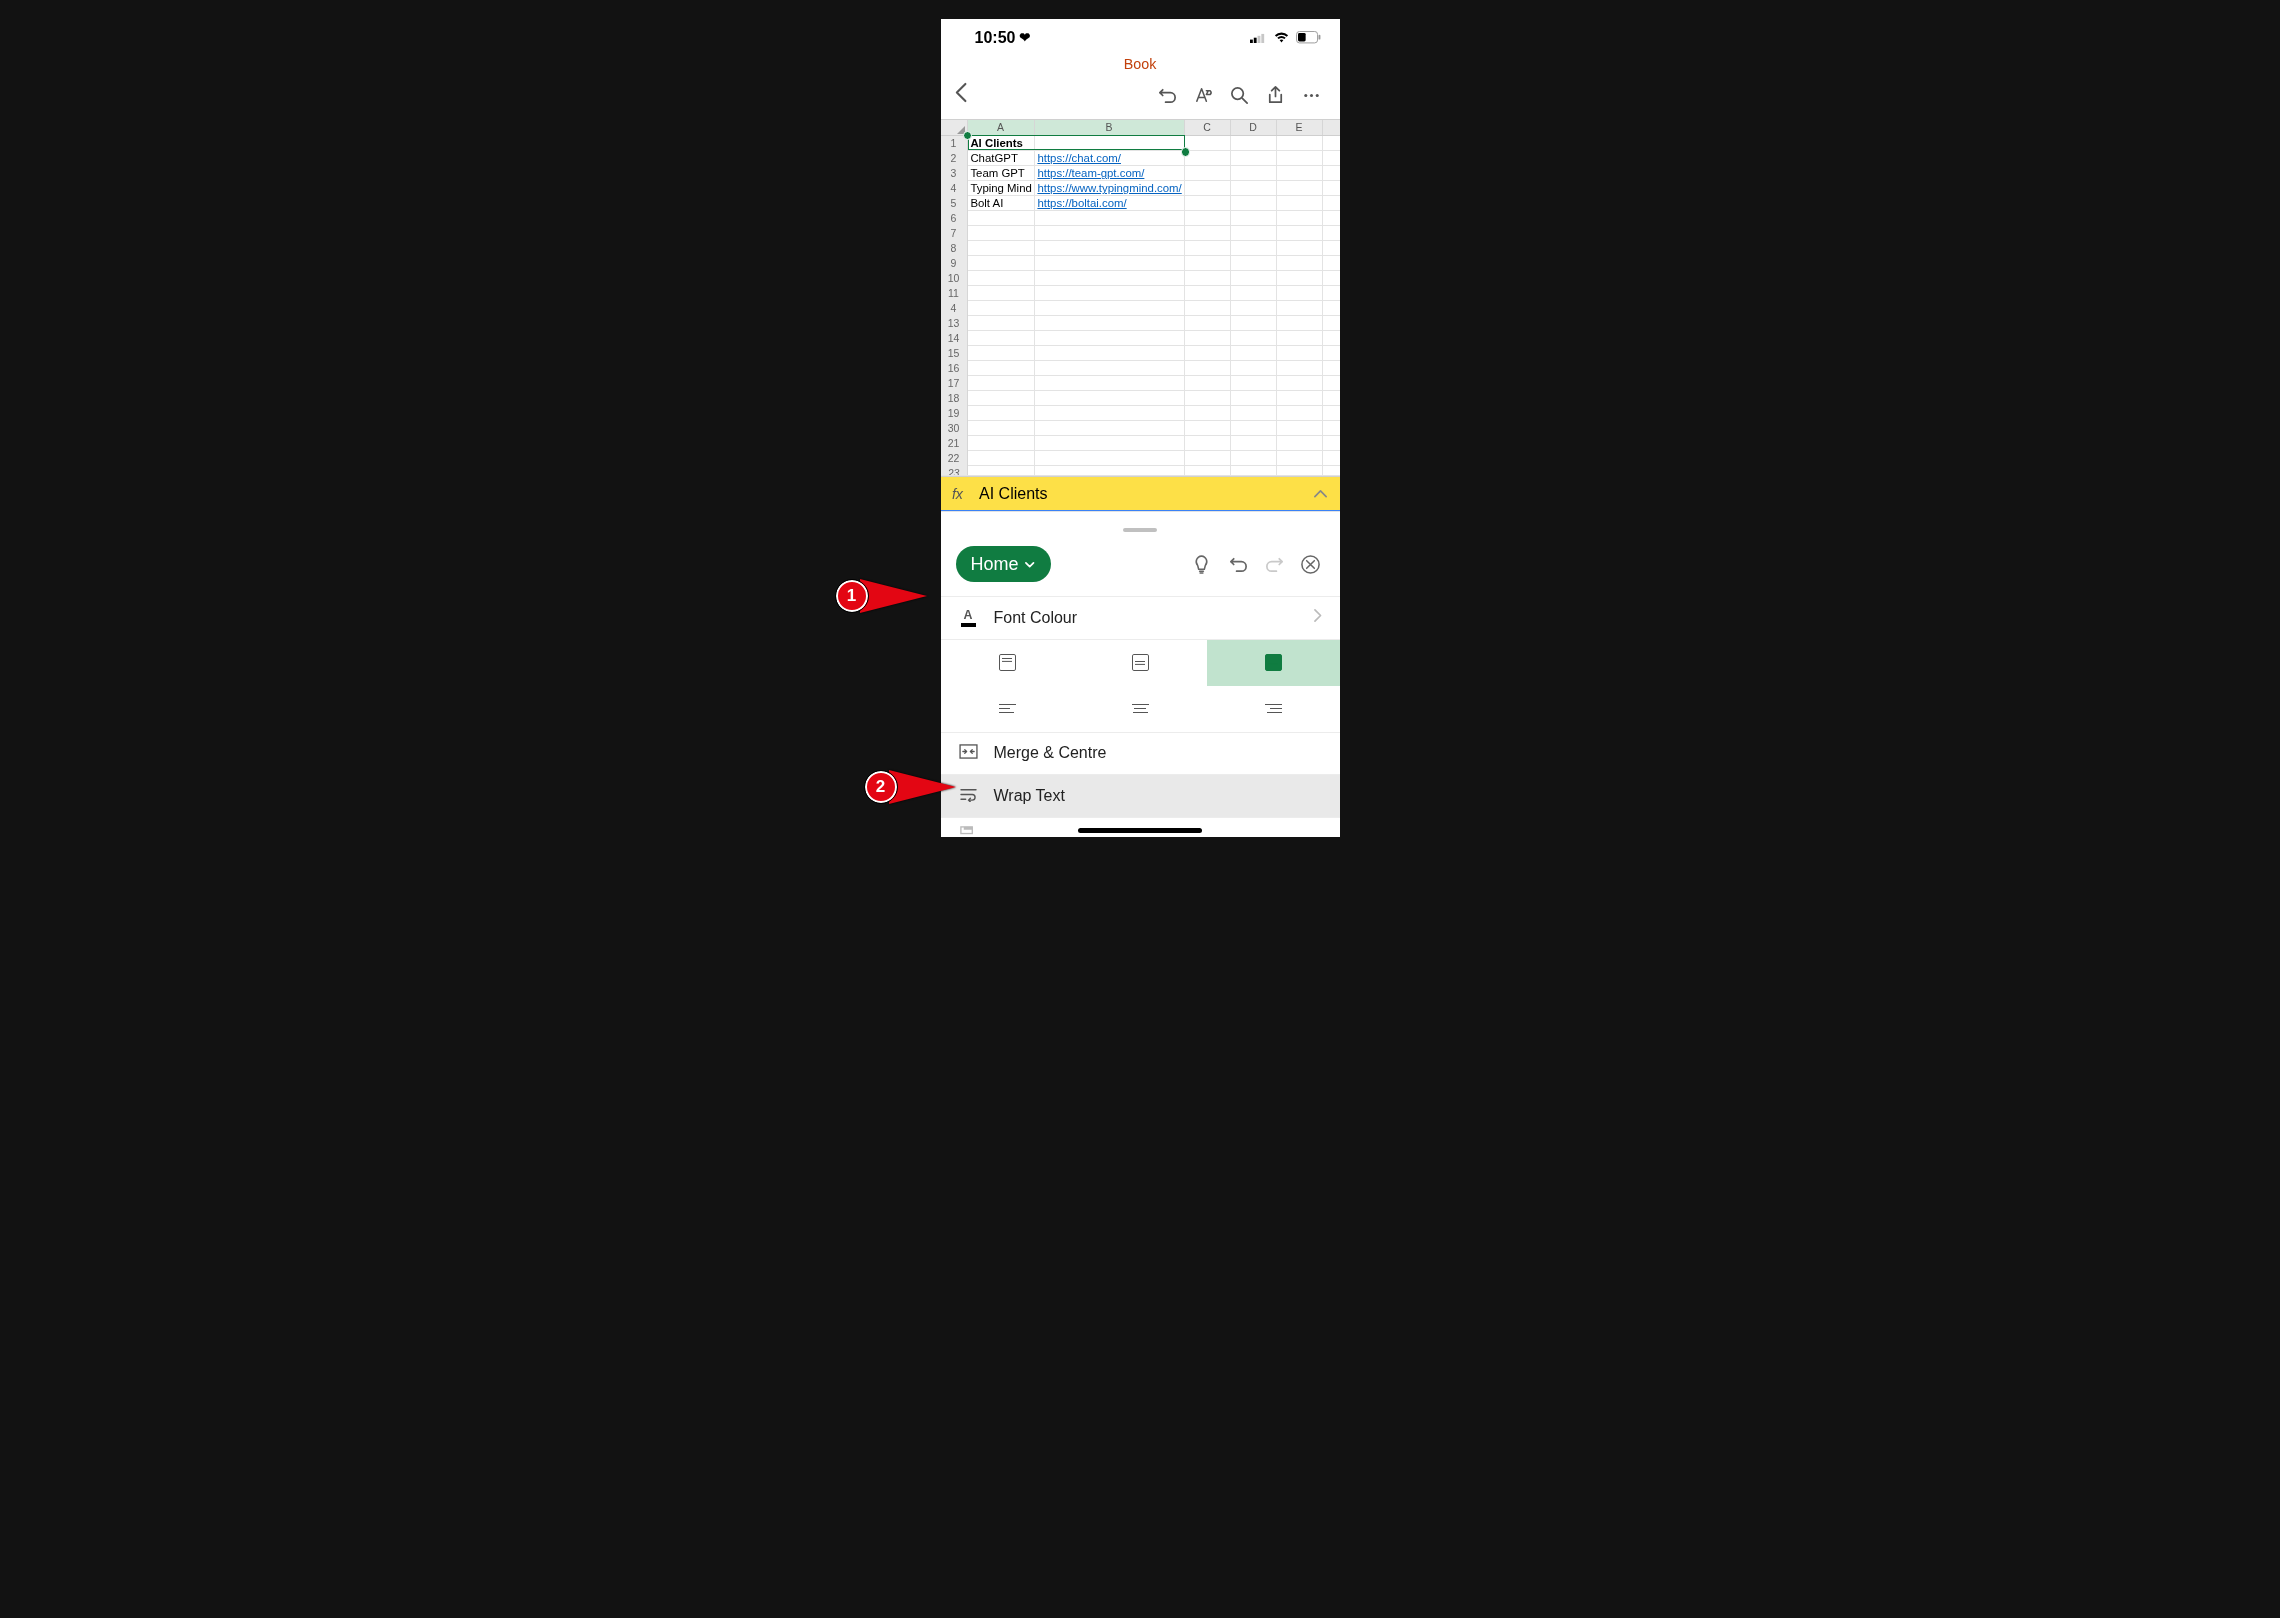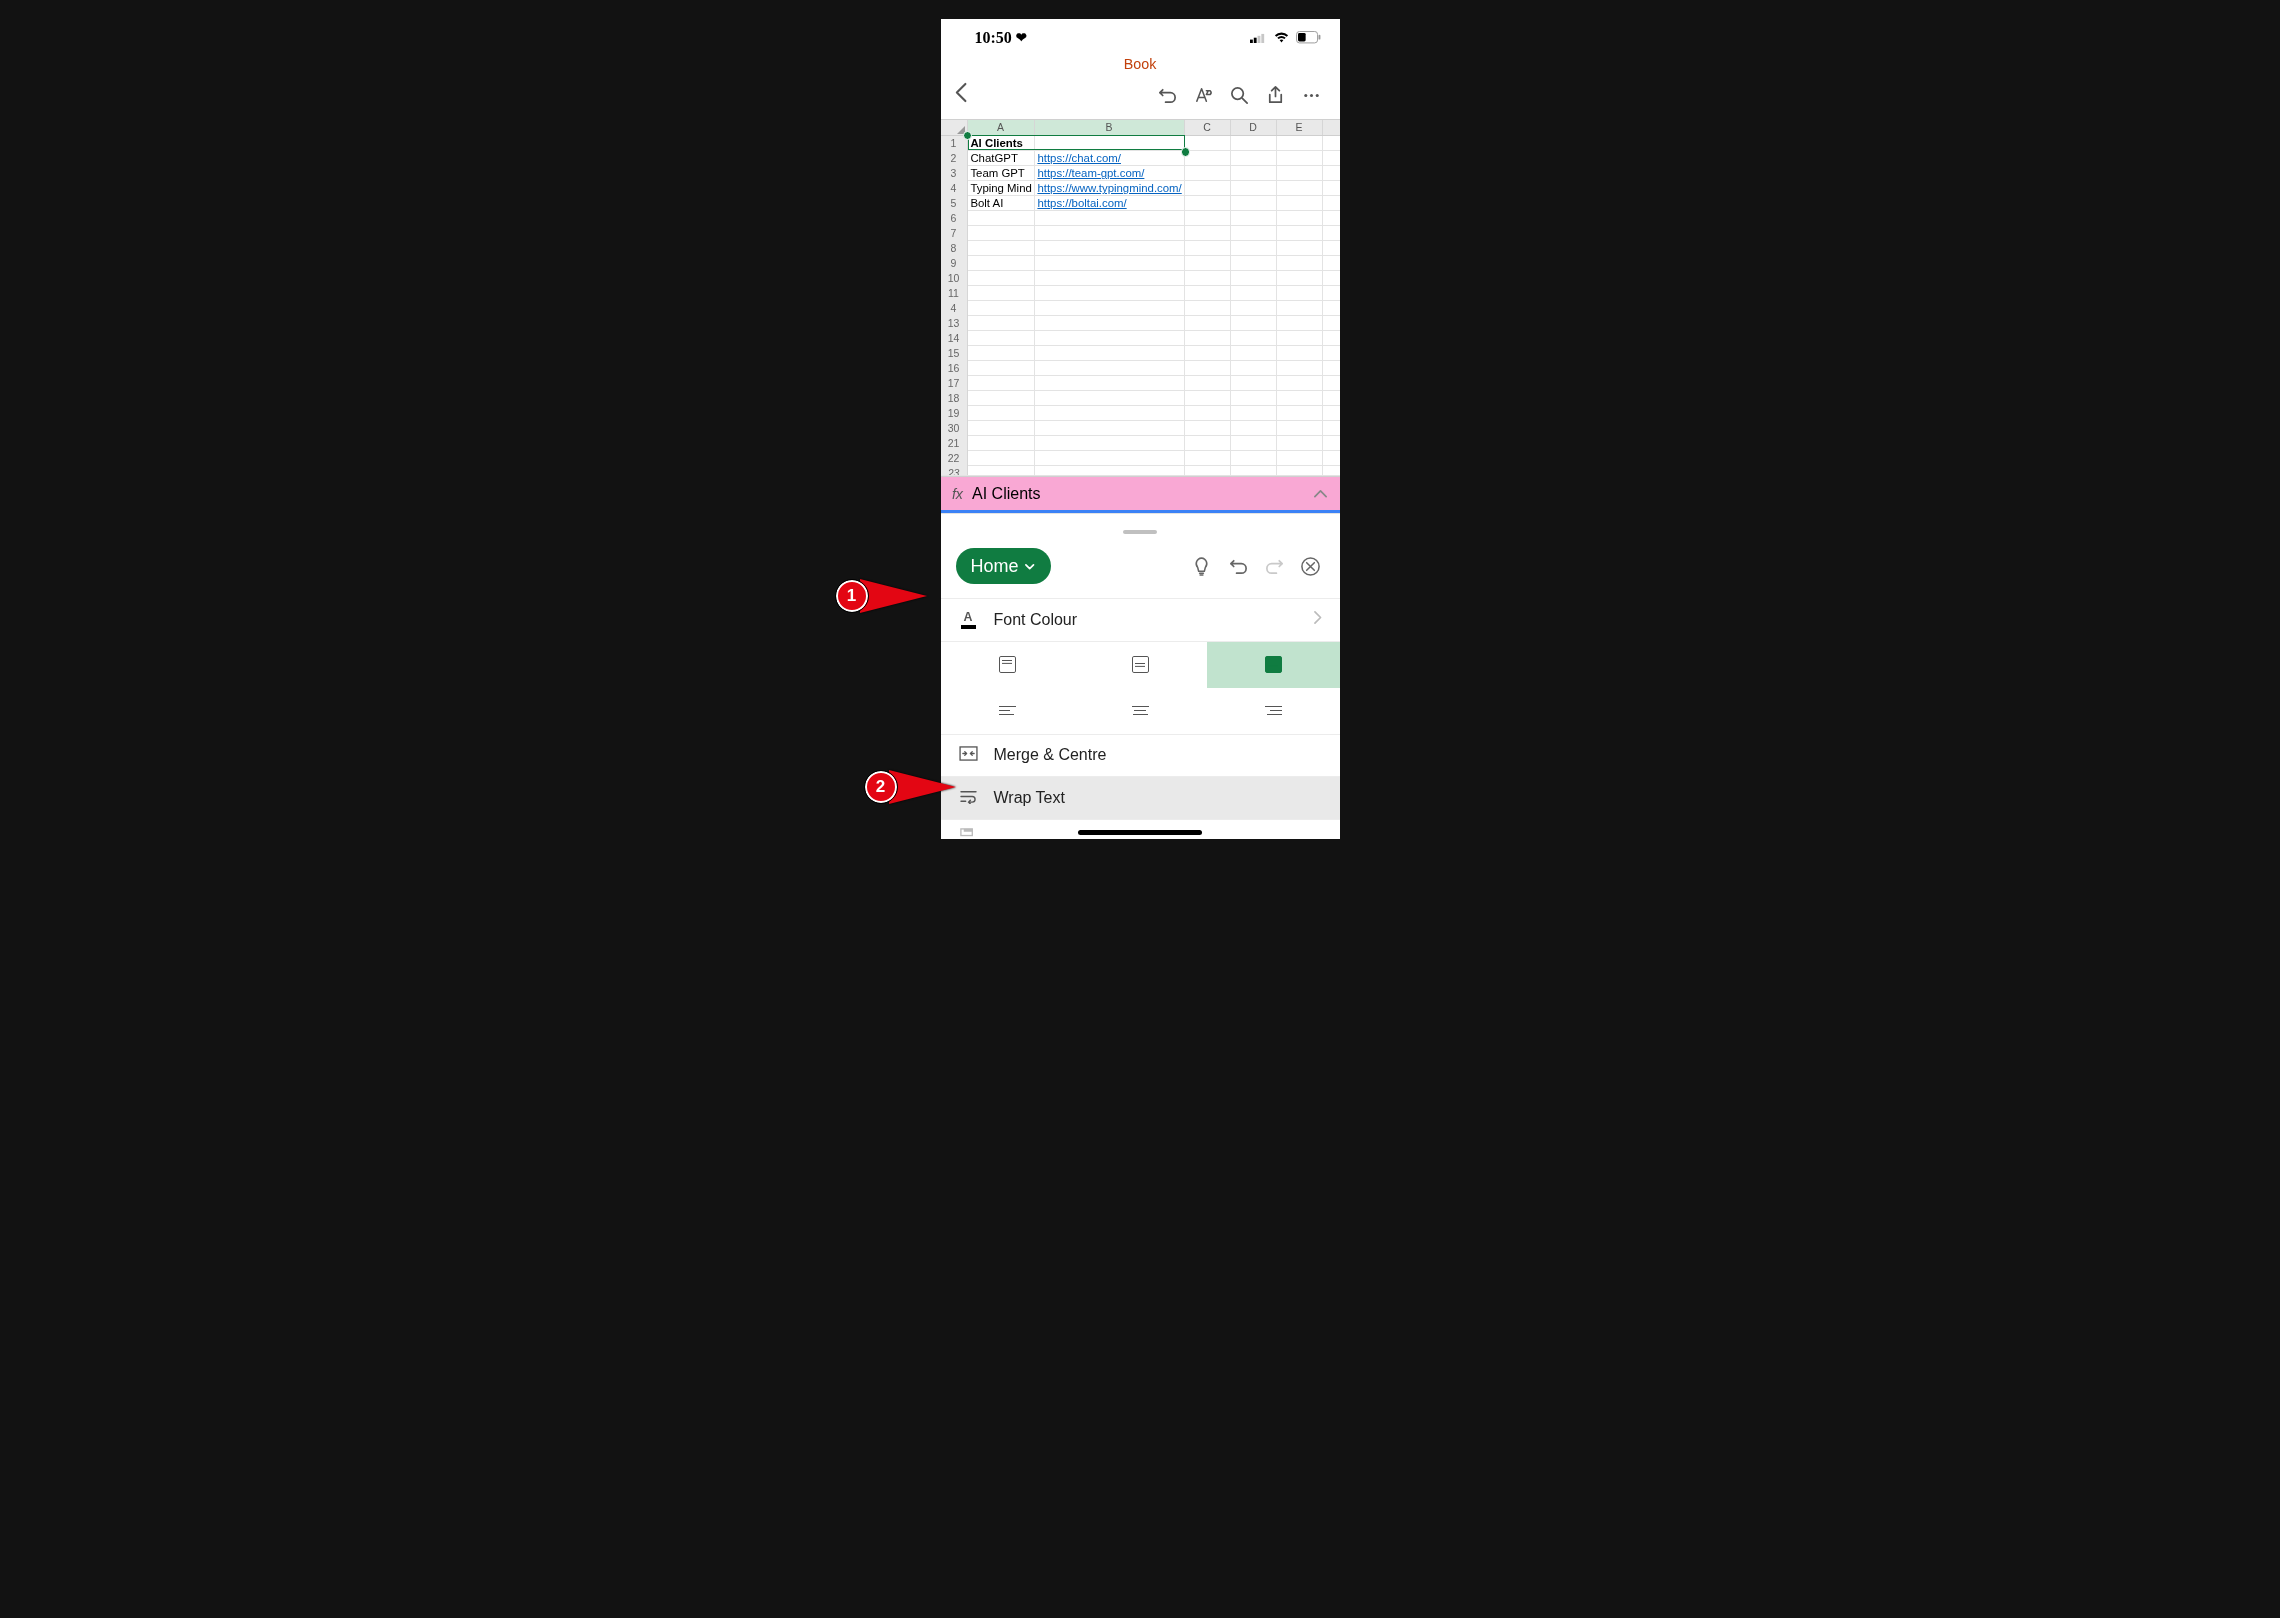--- a/index.html
+++ b/index.html
@@ -18,21 +18,21 @@
     position: relative;
   }
   .status-bar {
     display: flex;
     justify-content: space-between;
     align-items: center;
     padding: 9.5px 19px 3.8px 34px;
     font-size: 16px;
     font-weight: 600;
   }
-  .status-left { display: flex; align-items: center; gap: 3.8px; font-family: Liberation Serif, serif; }
+  .status-left { display: flex; align-items: center; gap: 3.8px; }
   .status-right { display: flex; align-items: center; gap: 5.7px; }
   .heart { font-size: 13.3px; }
   .signal, .wifi, .batt { display: inline-flex; }
 
   .doc-title {
     text-align: center;
     color: #c2410c;
     font-size: 14.3px;
     padding: 5.7px 0 3.8px;
   }
@@ -116,25 +116,25 @@
     width: 9.5px; height: 9.5px;
     background: #107c41;
     border-radius: 50%;
     border: 1px solid #fff;
   }
 
   .fx-bar {
     display: flex;
     align-items: center;
     border-top: 1px solid #d0d0d0;
-    border-bottom: 3px solid #3b82f6;
+    border-bottom: 1px solid #3b82f6;
     padding: 7.6px 11.4px;
-    gap: 9px;
+    gap: 16px;
     font-size: 16px;
-    background:#f9a8d4;
+    background:#fde047;
   }
   .fx-label { font-style: italic; font-size: 14.3px; color: #555; }
   .fx-value { flex: 1; }
   .fx-chevron { color: #888; }
 
   .panel {
     background: #fff;
     border-top: 1px solid #e3e3e3;
   }
   .panel-handle {

